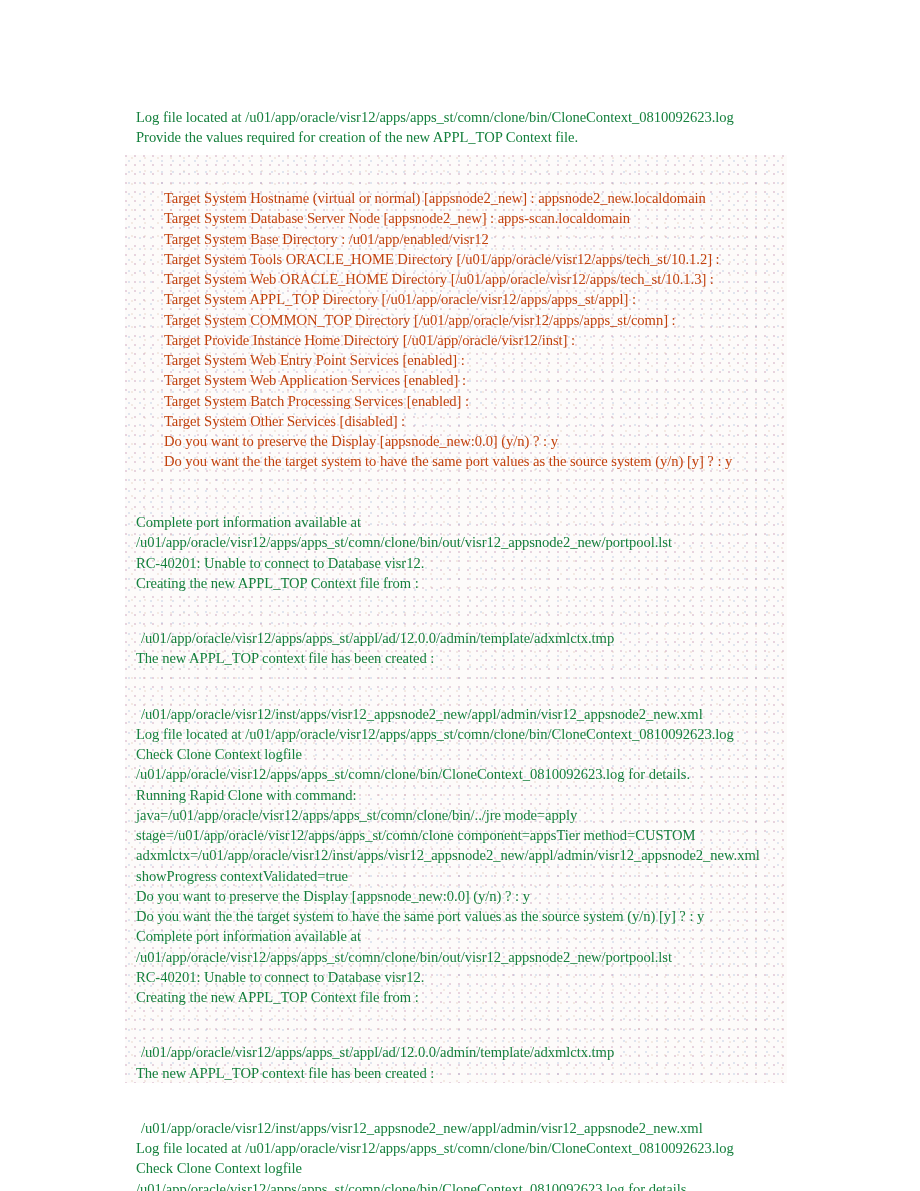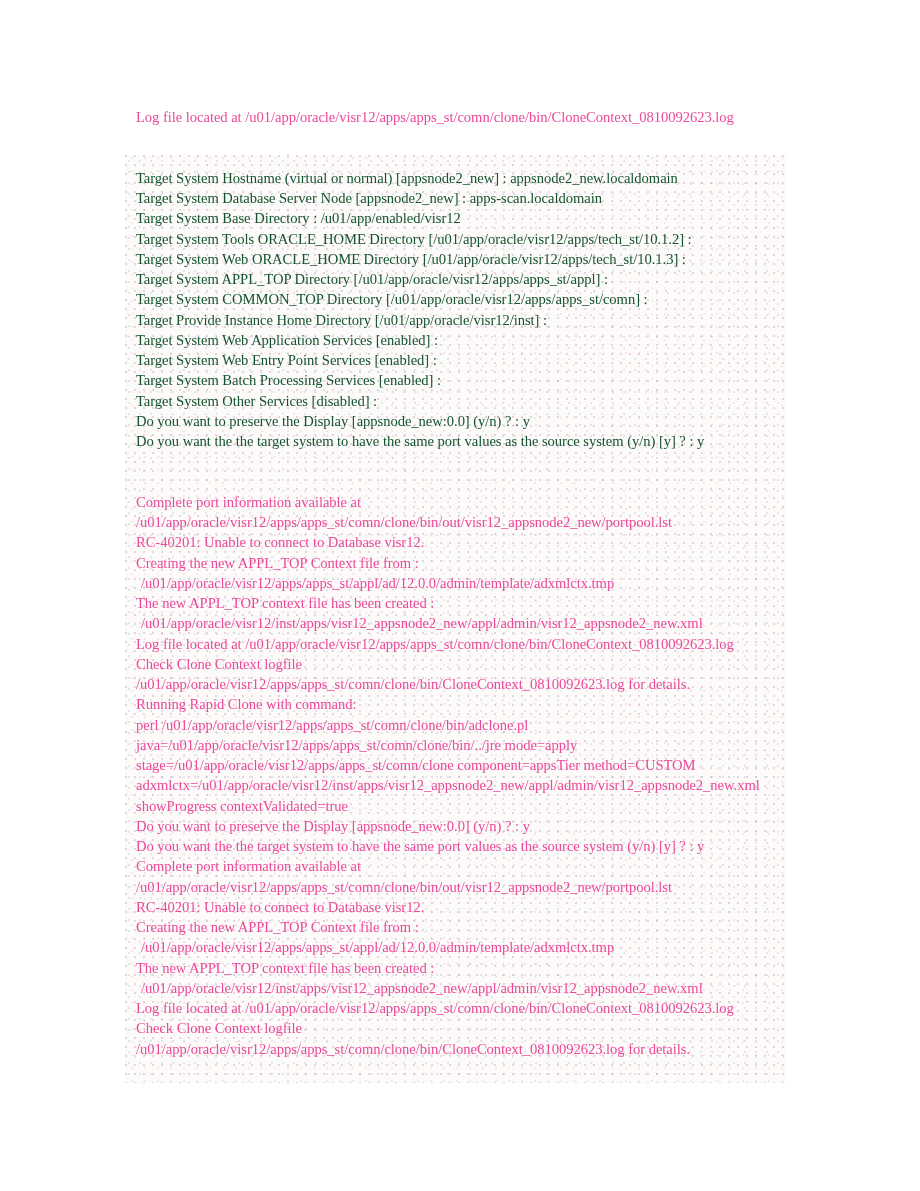--- a/index.html
+++ b/index.html
@@ -37,69 +37,71 @@
     left: 136px;
     top: 107px;
     width: 660px;
   }
 
   .log-line {
     font-size: 14.6px;
     line-height: 20.25px;
     white-space: pre;
     letter-spacing: -0.05px;
-    color: #ec4899;
+    color: #15803d;
   }
   .log-line.blue {
-    color: #14532d;
+    color: #c2410c;
+    margin-left: 28px;
   }
   .log-line.blank {
     color: transparent;
   }
   .log-line.indent {
     padding-left: 5px;
+    margin-top: 35px;
   }
 </style>
 </head>
 <body>
 
 <div id="texture-panel"></div>
 
 <div id="log-console">
     <div class="log-line">Log file located at /u01/app/oracle/visr12/apps/apps_st/comn/clone/bin/CloneContext_0810092623.log</div>
+    <div class="log-line">Provide the values required for creation of the new APPL_TOP Context file.</div>
     <div class="log-line blank"> </div>
     <div class="log-line blank"> </div>
     <div class="log-line blue">Target System Hostname (virtual or normal) [appsnode2_new] : appsnode2_new.localdomain</div>
     <div class="log-line blue">Target System Database Server Node [appsnode2_new] : apps-scan.localdomain</div>
     <div class="log-line blue">Target System Base Directory : /u01/app/enabled/visr12</div>
     <div class="log-line blue">Target System Tools ORACLE_HOME Directory [/u01/app/oracle/visr12/apps/tech_st/10.1.2] :</div>
     <div class="log-line blue">Target System Web ORACLE_HOME Directory [/u01/app/oracle/visr12/apps/tech_st/10.1.3] :</div>
     <div class="log-line blue">Target System APPL_TOP Directory [/u01/app/oracle/visr12/apps/apps_st/appl] :</div>
     <div class="log-line blue">Target System COMMON_TOP Directory [/u01/app/oracle/visr12/apps/apps_st/comn] :</div>
     <div class="log-line blue">Target Provide Instance Home Directory [/u01/app/oracle/visr12/inst] :</div>
+    <div class="log-line blue">Target System Web Entry Point Services [enabled] :</div>
     <div class="log-line blue">Target System Web Application Services [enabled] :</div>
-    <div class="log-line blue">Target System Web Entry Point Services [enabled] :</div>
     <div class="log-line blue">Target System Batch Processing Services [enabled] :</div>
     <div class="log-line blue">Target System Other Services [disabled] :</div>
     <div class="log-line blue">Do you want to preserve the Display [appsnode_new:0.0] (y/n) ? : y</div>
     <div class="log-line blue">Do you want the the target system to have the same port values as the source system (y/n) [y] ? : y</div>
     <div class="log-line blank"> </div>
     <div class="log-line blank"> </div>
     <div class="log-line">Complete port information available at</div>
     <div class="log-line">/u01/app/oracle/visr12/apps/apps_st/comn/clone/bin/out/visr12_appsnode2_new/portpool.lst</div>
     <div class="log-line">RC-40201: Unable to connect to Database visr12.</div>
     <div class="log-line">Creating the new APPL_TOP Context file from :</div>
     <div class="log-line indent">/u01/app/oracle/visr12/apps/apps_st/appl/ad/12.0.0/admin/template/adxmlctx.tmp</div>
     <div class="log-line">The new APPL_TOP context file has been created :</div>
     <div class="log-line indent">/u01/app/oracle/visr12/inst/apps/visr12_appsnode2_new/appl/admin/visr12_appsnode2_new.xml</div>
     <div class="log-line">Log file located at /u01/app/oracle/visr12/apps/apps_st/comn/clone/bin/CloneContext_0810092623.log</div>
     <div class="log-line">Check Clone Context logfile</div>
     <div class="log-line">/u01/app/oracle/visr12/apps/apps_st/comn/clone/bin/CloneContext_0810092623.log for details.</div>
     <div class="log-line">Running Rapid Clone with command:</div>
-    <div class="log-line">perl /u01/app/oracle/visr12/apps/apps_st/comn/clone/bin/adclone.pl</div>
     <div class="log-line">java=/u01/app/oracle/visr12/apps/apps_st/comn/clone/bin/../jre mode=apply</div>
     <div class="log-line">stage=/u01/app/oracle/visr12/apps/apps_st/comn/clone component=appsTier method=CUSTOM</div>
     <div class="log-line">adxmlctx=/u01/app/oracle/visr12/inst/apps/visr12_appsnode2_new/appl/admin/visr12_appsnode2_new.xml</div>
     <div class="log-line">showProgress contextValidated=true</div>
     <div class="log-line">Do you want to preserve the Display [appsnode_new:0.0] (y/n) ? : y</div>
     <div class="log-line">Do you want the the target system to have the same port values as the source system (y/n) [y] ? : y</div>
     <div class="log-line">Complete port information available at</div>
     <div class="log-line">/u01/app/oracle/visr12/apps/apps_st/comn/clone/bin/out/visr12_appsnode2_new/portpool.lst</div>
     <div class="log-line">RC-40201: Unable to connect to Database visr12.</div>
     <div class="log-line">Creating the new APPL_TOP Context file from :</div>

